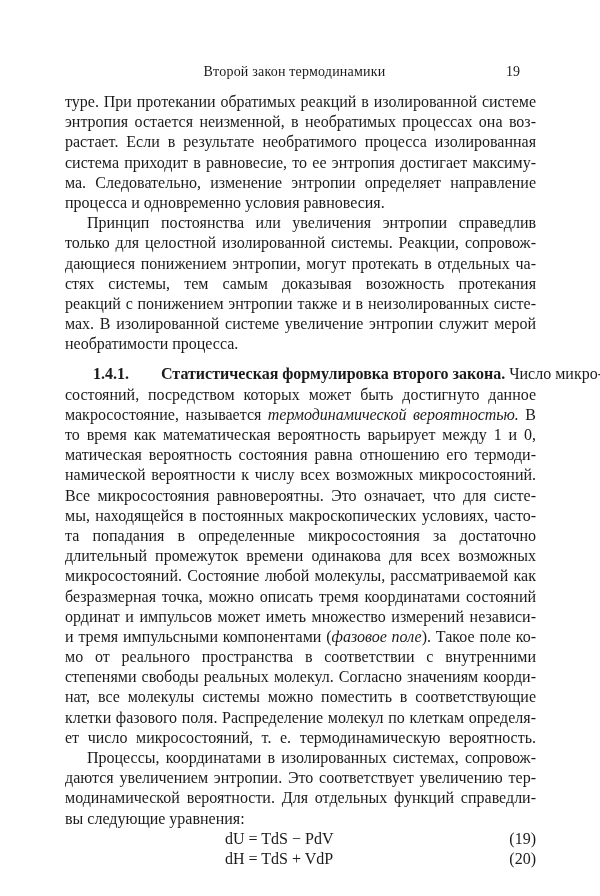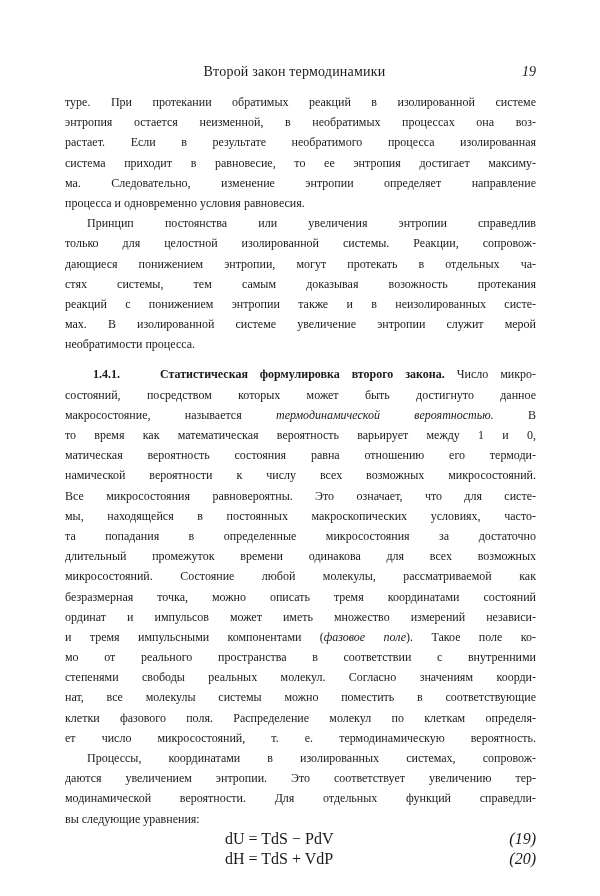--- a/index.html
+++ b/index.html
@@ -1,30 +1,30 @@
 <!DOCTYPE html>
 <html><head>
 <meta charset="utf-8">
 <style>
   html, body { margin:0; padding:0; }
   body { width:600px; height:896px; background:#ffffff; position:relative; overflow:hidden;
          font-family:"Liberation Serif", "DejaVu Serif", serif; color:#1a1a1a; }
   .header { position:absolute; top:64px; left:65px; width:471px; height:20px; font-size:14px; }
   .header .title { position:absolute; left:0; right:12px; text-align:center; top:0; letter-spacing:0.2px; }
-  .header .num { position:absolute; right:0; top:0;font-style:italic; }
+  .header .num { position:absolute; right:16px; top:0; }
   .body { position:absolute; left:65px; top:92px; width:471px; }
-  .line { height:20.2px; line-height:20.2px; font-size:12px; text-align:justify; text-align-last:justify; white-space:nowrap; overflow:visible; }
+  .line { height:20.2px; line-height:20.2px; font-size:16px; text-align:justify; text-align-last:justify; white-space:nowrap; overflow:visible; }
   .line.last { text-align-last:left; }
   .line.indent { text-indent:22px; }
   .gap { height:10px; }
   .bold { font-weight:bold;margin-left:28px; }
   .ital { font-style:italic; }
   .eq { height:20px; line-height:20px; font-size:16px; position:relative; }
   .eq .expr { position:absolute; left:160px; }
-  .eq .num { position:absolute; right:0;font-style:italic; }
+  .eq .num { position:absolute; right:0; }
 </style>
 </head>
 <body>
 
 <div class="header">
   <span class="title">Второй закон термодинамики</span>
   <span class="num">19</span>
 </div>
 
 <div class="body">

